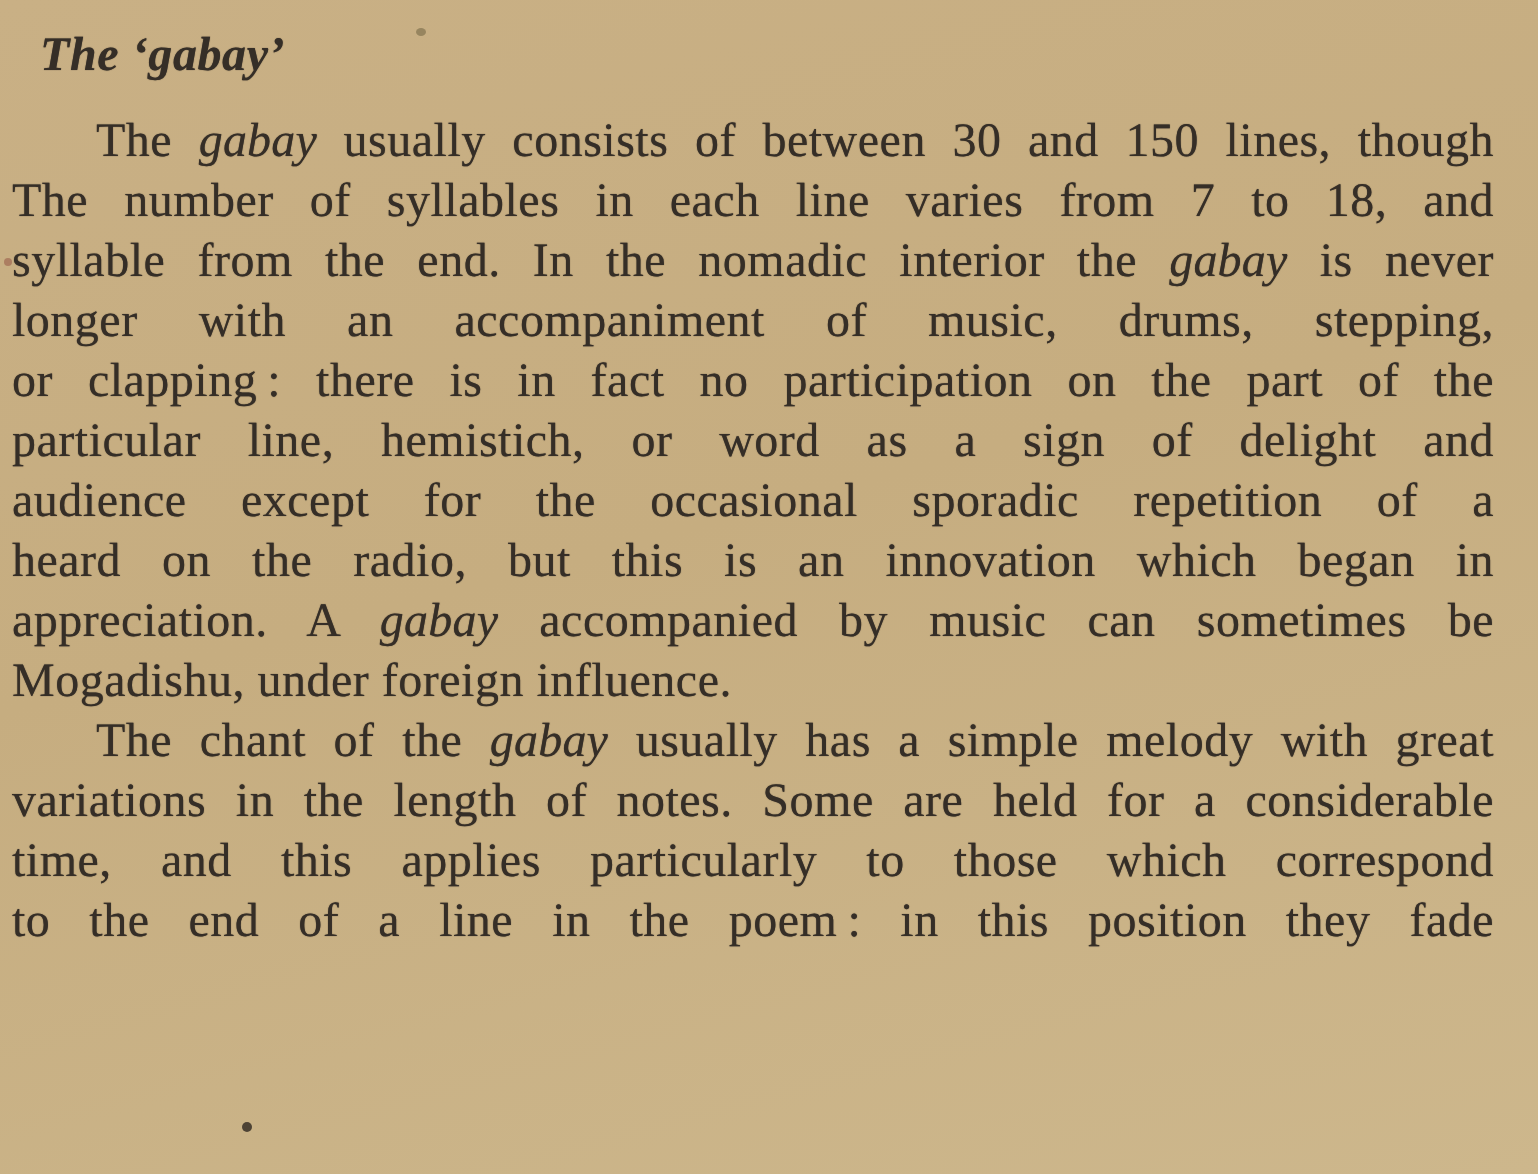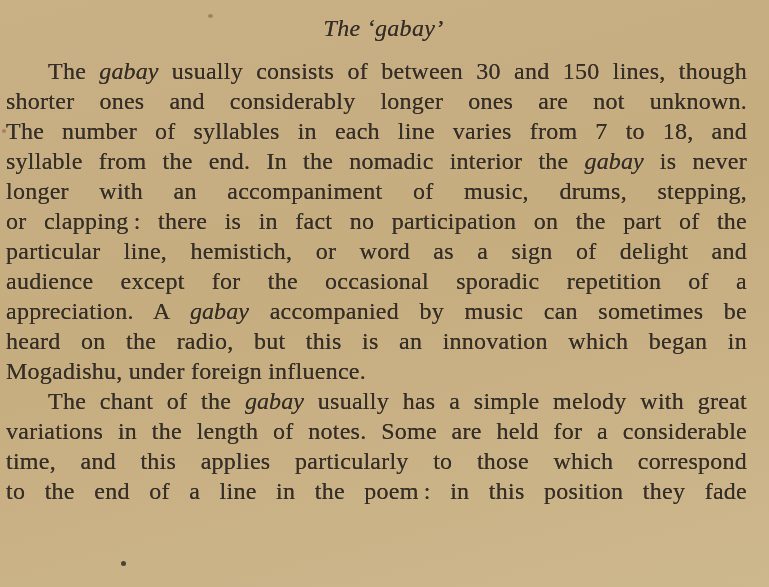--- a/index.html
+++ b/index.html
@@ -22,26 +22,25 @@
   }
   .text-block {
     position: absolute;
     left: 6px;
     top: 13px;
     width: 741px;
   }
   .heading {
     margin: 0 0 13px 14px;
     font-style: italic;
-    font-weight: normal;
+    font-weight: bold;
     font-size: 24px;
     line-height: 30px;
     letter-spacing: 0.3px;
     text-shadow: 0 0 0.5px rgba(53, 46, 39, 0.85);
-    text-align: center;
   }
   .para {
     margin: 0;
   }
   .line {
     font-size: 24px;
     line-height: 30px;
     letter-spacing: 0.25px;
     text-align: justify;
     text-align-last: justify;
@@ -96,29 +95,28 @@
   <span class="speck speck-1"></span>
   <span class="speck speck-2"></span>
   <span class="speck speck-3"></span>
 
   <div class="text-block">
 
     <h1 class="heading">The ‘gabay’</h1>
 
     <div class="para">
       <div class="line indent">The <i>gabay</i> usually consists of between 30 and 150 lines, though</div>
-      <div class="line">shorter ones and considerably longer ones are not unknown.</div>
       <div class="line">The number of syllables in each line varies from 7 to 18, and</div>
       <div class="line">syllable from the end. In the nomadic interior the <i>gabay</i> is never</div>
       <div class="line">longer with an accompaniment of music, drums, stepping,</div>
       <div class="line">or clapping : there is in fact no participation on the part of the</div>
       <div class="line">particular line, hemistich, or word as a sign of delight and</div>
       <div class="line">audience except for the occasional sporadic repetition of a</div>
+      <div class="line">heard on the radio, but this is an innovation which began in</div>
       <div class="line">appreciation. A <i>gabay</i> accompanied by music can sometimes be</div>
-      <div class="line">heard on the radio, but this is an innovation which began in</div>
       <div class="line endline">Mogadishu, under foreign influence.</div>
     </div>
 
     <div class="para">
       <div class="line indent">The chant of the <i>gabay</i> usually has a simple melody with great</div>
       <div class="line">variations in the length of notes. Some are held for a considerable</div>
       <div class="line">time, and this applies particularly to those which correspond</div>
       <div class="line">to the end of a line in the poem : in this position they fade</div>
     </div>
 

